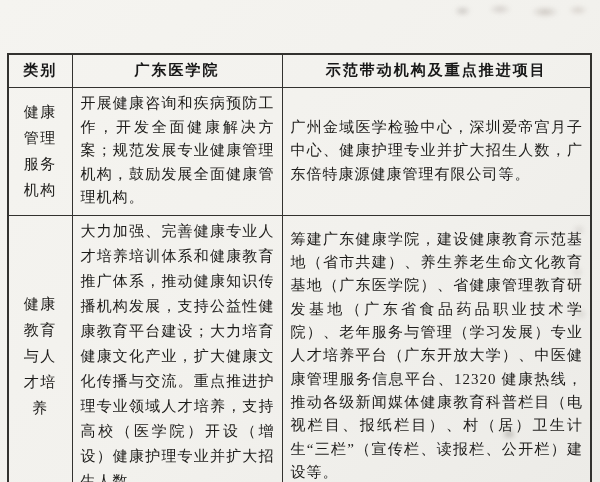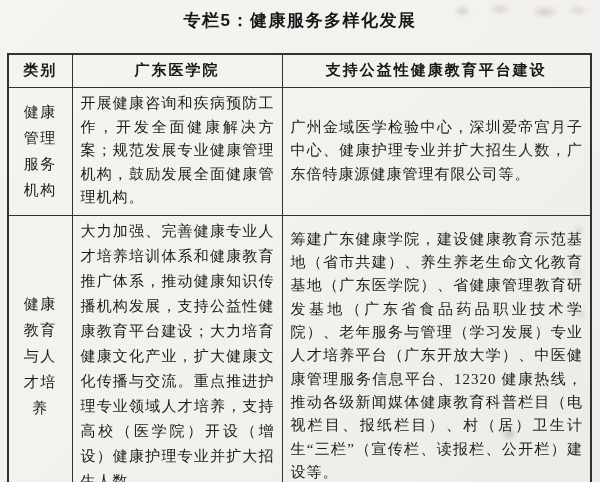--- a/index.html
+++ b/index.html
@@ -83,33 +83,32 @@
 </style>
 </head>
 <body>
 
 <div class="page">
 
   <div class="smudge smudge-top-right"></div>
   <div class="smudge smudge-right-mid"></div>
   <div class="smudge smudge-blob"></div>
 
-  <div class="doc-title">专栏5：健康服务多样化发展</div>
 
   <table class="box-table">
     <colgroup>
       <col class="col-cat">
       <col class="col-dir">
       <col class="col-proj">
     </colgroup>
     <thead>
       <tr>
         <th>类别</th>
         <th>广东医学院</th>
-        <th>支持公益性健康教育平台建设</th>
+        <th>示范带动机构及重点推进项目</th>
       </tr>
     </thead>
     <tbody>
       <tr class="row-1">
         <td class="cat">健康
 管理
 服务
 机构</td>
         <td class="dir">开展健康咨询和疾病预防工作，开发全面健康解决方案；规范发展专业健康管理机构，鼓励发展全面健康管理机构。</td>
         <td class="proj">广州金域医学检验中心，深圳爱帝宫月子中心、健康护理专业并扩大招生人数，广东倍特康源健康管理有限公司等。</td>

